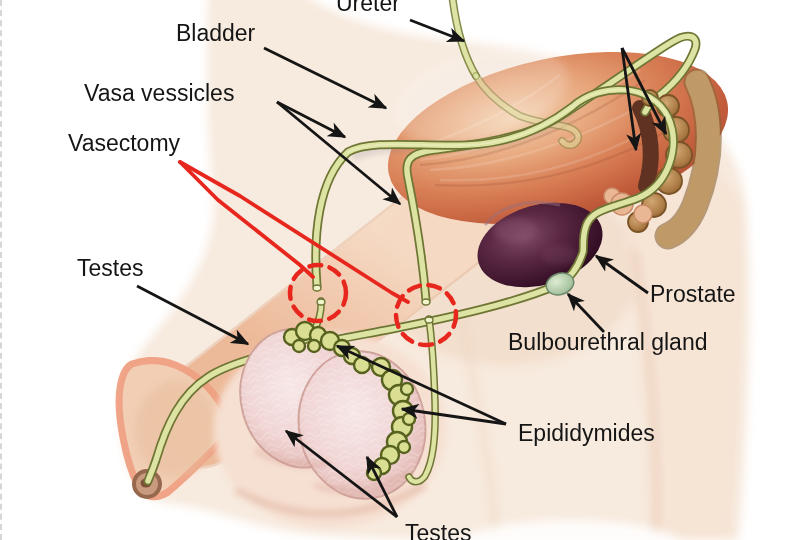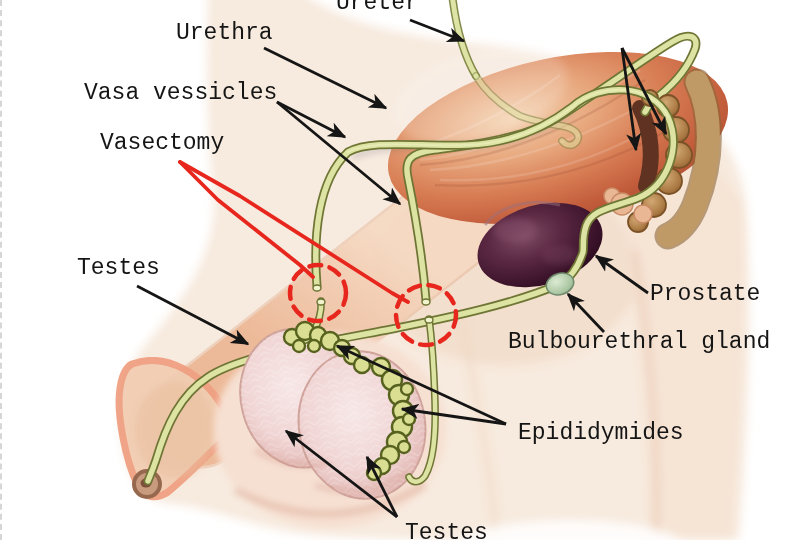--- a/index.html
+++ b/index.html
@@ -1,18 +1,18 @@
 <!DOCTYPE html>
 <html><head>
 <meta charset="utf-8">
 <style>
   html,body{margin:0;padding:0;background:#ffffff;}
   #stage{
     position:relative;width:798px;height:540px;overflow:hidden;
-    background:#ffffff;font-family:Liberation Mono, monospace;
+    background:#ffffff;font-family:Liberation Sans, sans-serif;
   }
   #art{position:absolute;left:0;top:0;}
   .lbl{
     position:absolute;font-size:23px;line-height:28px;color:#151515;
     white-space:nowrap;letter-spacing:0px;
   }
   .dashedge{
     position:absolute;left:0;top:0;bottom:0;width:0;
     border-left:2px dashed #d6d6d6;
   }
@@ -243,23 +243,23 @@
       <line x1="648" y1="293" x2="596" y2="256" marker-end="url(#ah)"></line>
       <line x1="604" y1="332" x2="568" y2="294" marker-end="url(#ah)"></line>
       <line x1="506" y1="424" x2="337" y2="346" marker-end="url(#ah)"></line>
       <line x1="506" y1="424" x2="402" y2="409" marker-end="url(#ah)"></line>
       <line x1="397" y1="517" x2="286" y2="431" marker-end="url(#ah)"></line>
       <line x1="397" y1="517" x2="367" y2="457" marker-end="url(#ah)"></line>
     </g>
   </svg>
 
   <div class="lbl" style="left:336px;top:-11px">Ureter</div>
-  <div class="lbl" style="left:176px;top:19px">Urethra</div>
+  <div class="lbl" style="left:176px;top:19px">Bladder</div>
   <div class="lbl" style="left:84px;top:79px">Vasa vessicles</div>
-  <div class="lbl" style="left:100px;top:129px">Vasectomy</div>
+  <div class="lbl" style="left:68px;top:129px">Vasectomy</div>
   <div class="lbl" style="left:77px;top:254px">Testes</div>
   <div class="lbl" style="left:650px;top:280px">Prostate</div>
   <div class="lbl" style="left:508px;top:328px">Bulbourethral gland</div>
   <div class="lbl" style="left:518px;top:419px">Epididymides</div>
   <div class="lbl" style="left:405px;top:519px">Testes</div>
 
   <div class="dashedge"></div>
 </div>
 
 </body></html>

